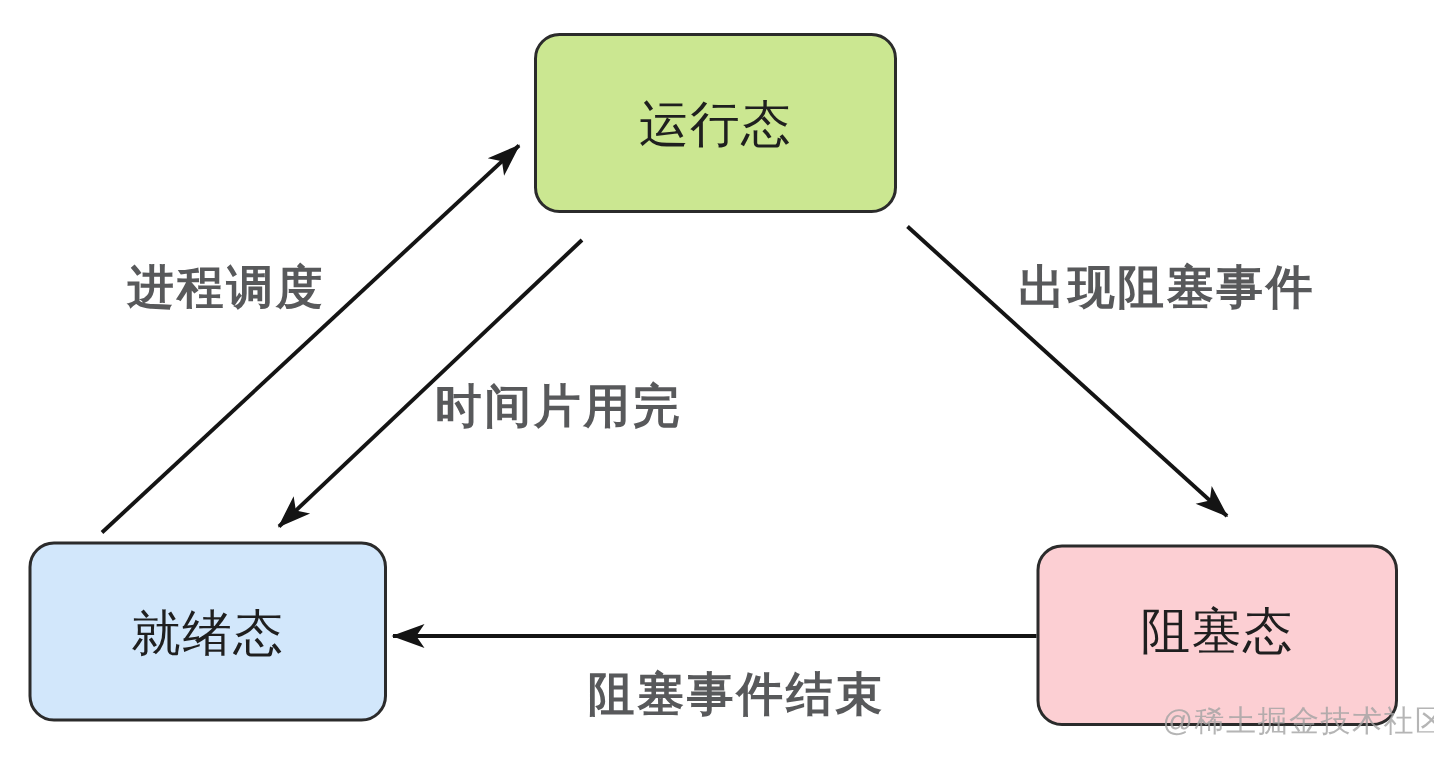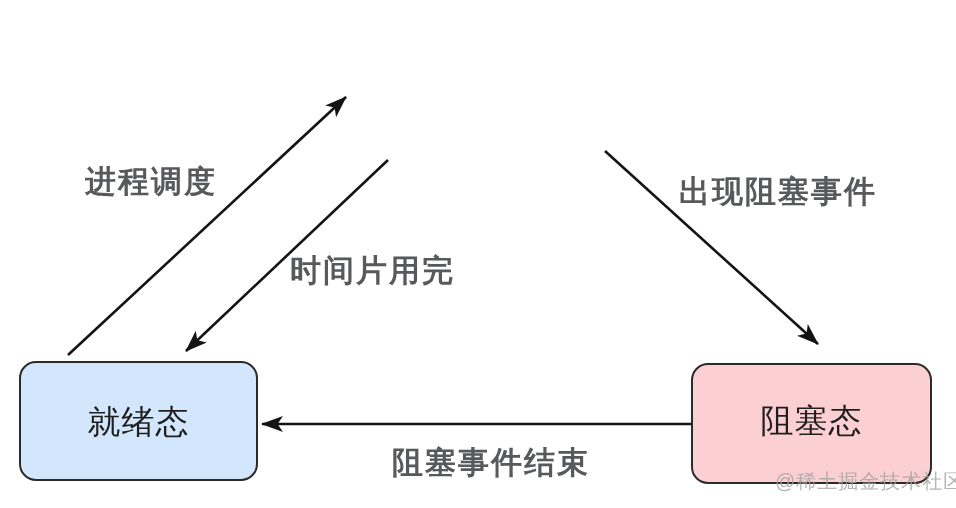--- a/index.html
+++ b/index.html
@@ -40,21 +40,21 @@
   }
   .edge-label {
     position: absolute;
     font-size: 31px;
     font-weight: 700;
     letter-spacing: 2px;
     line-height: 1.15;
     white-space: nowrap;
     z-index: 3;
   }
-  .edge-label--schedule  { left: 85px;  top: 164px; text-align: right; }
+  .edge-label--schedule  { left: 85px;  top: 174px; text-align: right; }
   .edge-label--timeslice { left: 290px; top: 253px; }
   .edge-label--block     { left: 679px; top: 174px; }
   .edge-label--unblock   { left: 392px; top: 445px; }
   .watermark {
     position: absolute;
     left: 775px;
     top: 469px;
     font-size: 20px;
     letter-spacing: 1px;
     line-height: 1.2;
@@ -73,20 +73,23 @@
       <marker id="ah" markerUnits="userSpaceOnUse" markerWidth="24" markerHeight="18" refX="22" refY="9" orient="auto">
         <path d="M1,1 L23,9 L1,17 L6.5,9 Z" style="fill: rgb(20, 20, 20);"></path>
       </marker>
     </defs>
     <line x1="68" y1="355" x2="346" y2="97" stroke-width="2.6" marker-end="url(#ah)" style="stroke: rgb(20, 20, 20);"></line>
     <line x1="388" y1="160" x2="186" y2="351" stroke-width="2.6" marker-end="url(#ah)" style="stroke: rgb(20, 20, 20);"></line>
     <line x1="605" y1="151" x2="818" y2="344" stroke-width="2.6" marker-end="url(#ah)" style="stroke: rgb(20, 20, 20);"></line>
     <line x1="691" y1="424" x2="262" y2="424" stroke-width="2.6" marker-end="url(#ah)" style="stroke: rgb(20, 20, 20);"></line>
   </svg>
 
+  <div class="node node--running" style="background: rgb(203, 231, 145); border-color: rgb(43, 43, 43);">
+    <span class="node-label" style="color: rgb(31, 31, 31);">运行态</span>
+  </div>
 
   <div class="node node--ready" style="background: rgb(210, 231, 251); border-color: rgb(43, 43, 43); justify-content: center;">
     <span class="node-label" style="color: rgb(31, 31, 31);">就绪态</span>
   </div>
 
   <div class="node node--blocked" style="background: rgb(252, 207, 211); border-color: rgb(43, 43, 43); font-family: Liberation Mono, monospace;">
     <span class="node-label" style="color: rgb(31, 31, 31);">阻塞态</span>
   </div>
 
   <div class="edge-label edge-label--schedule" style="color: rgb(88, 89, 91);">进程调度</div>

